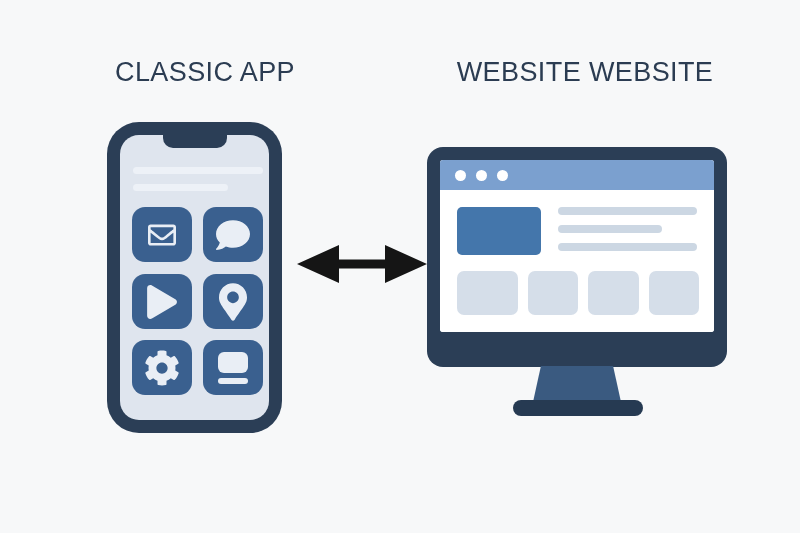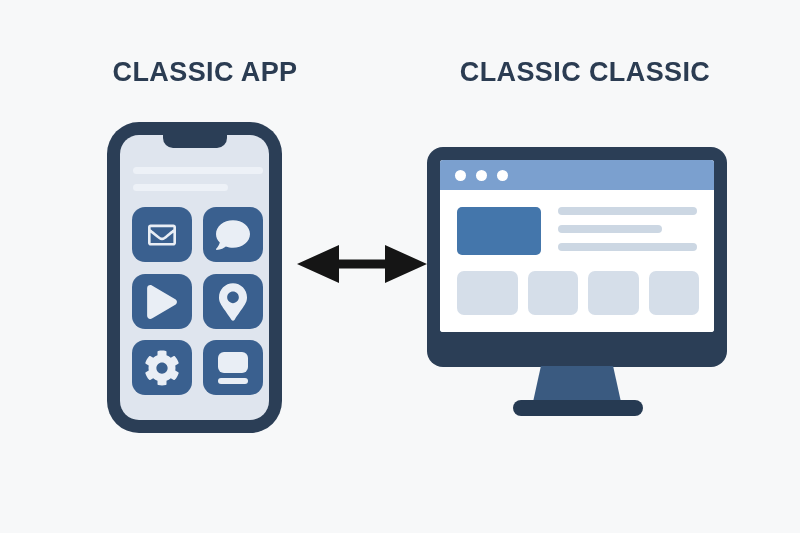--- a/index.html
+++ b/index.html
@@ -5,21 +5,21 @@
   html,body{margin:0;padding:0;}
   body{
     width:800px;height:533px;overflow:hidden;
     font-family:"Liberation Sans", sans-serif;
     background:var(--background,#f7f8f9);
   }
   .stage{position:relative;width:800px;height:533px;background:var(--background,#f7f8f9);}
 
   .title{
     position:absolute;top:57px;margin:0;transform:translateX(-50%);
-    font-size:27px;font-weight:bold;letter-spacing:.4px;white-space:nowrap;
+    font-size:27px;font-weight:normal;letter-spacing:.4px;white-space:nowrap;
     color:var(--title-text,#2b3c52);
   }
   .title-left{left:205px;}
   .title-right{left:585px;}
 
   
   .phone{
     position:absolute;left:107px;top:122px;width:175px;height:311px;
     background:var(--device-frame-navy,#2b3e56);border-radius:32px;
   }
@@ -94,21 +94,21 @@
     position:absolute;left:513px;top:400px;width:130px;height:16px;
     border-radius:8px;background:var(--base-navy,#263a52);
   }
 </style>
 </head>
 <body>
 
 <div class="stage">
 
   <h1 class="title title-left">CLASSIC APP</h1>
-  <h1 class="title title-right">CLASSIC CLASSIC</h1>
+  <h1 class="title title-right">WEBSITE WEBSITE</h1>
 
   <div class="phone">
     <div class="phone-screen">
       <div class="phone-notch"></div>
       <div class="screen-line line1"></div>
       <div class="screen-line line2"></div>
 
       <div class="tile r1 c1">
         <svg width="36" height="28" viewBox="0 0 512 512">
           <path d="M464 64H48C21.49 64 0 85.49 0 112v288c0 26.51 21.49 48 48 48h416c26.51 0 48-21.49 48-48V112c0-26.51-21.49-48-48-48zm0 48v40.805c-22.422 18.259-58.168 46.651-134.587 106.49-16.841 13.247-50.201 45.072-73.413 44.701-23.208.375-56.579-31.459-73.413-44.701C106.18 199.465 70.425 171.067 48 152.805V112h416zM48 400V214.398c22.914 18.251 55.409 43.862 104.938 82.646 21.857 17.205 60.134 55.186 103.062 54.955 42.717.231 80.509-37.199 103.053-54.947 49.528-38.783 82.032-64.401 104.947-82.653V400H48z"></path>

